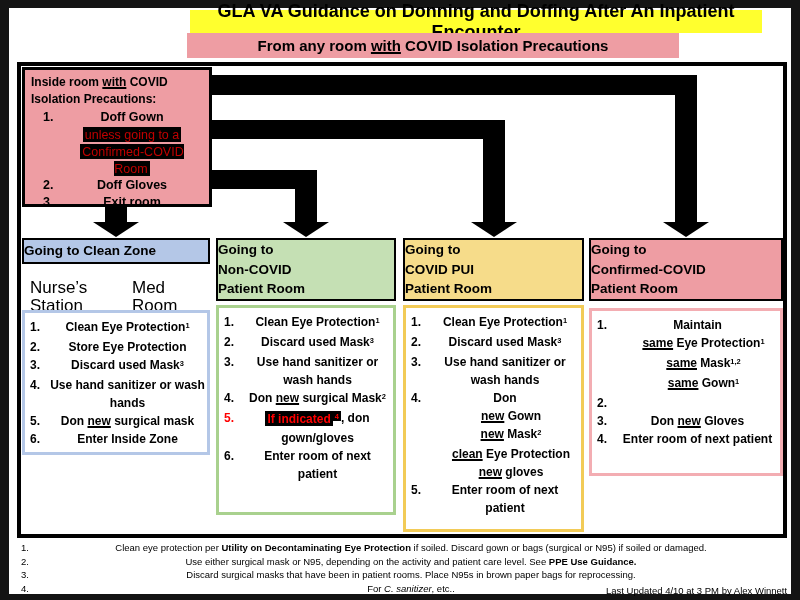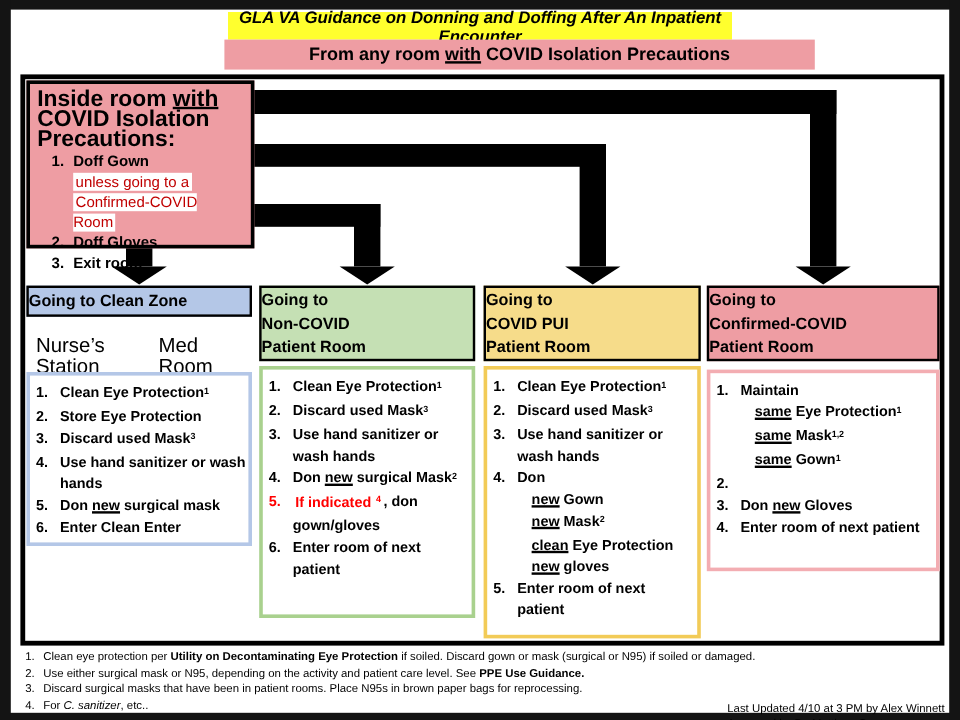--- a/index.html
+++ b/index.html
@@ -8,29 +8,29 @@
   #stage { position:relative; width:800px; height:600px; background:#fff; overflow:hidden; }
 
   .edgebar { position:absolute; background:#141414; }
   #edge-top    { left:0; top:0; width:800px; height:8px; }
   #edge-left   { left:0; top:0; width:9px; height:600px; }
   #edge-right  { left:791px; top:0; width:9px; height:600px; }
   #edge-bottom { left:0; top:594px; width:800px; height:6px; }
 
   .titlebox { position:absolute; display:flex; align-items:center; justify-content:center;
               font-weight:bold; color:#000; text-align:center; }
-  #title-main { left:190px; top:10px; width:420px; height:23px; font-size:14px;font-style:italic; }
+  #title-main { left:190px; top:10px; width:572px; height:23px; font-size:18px; }
   #title-sub  { left:187px; top:33px; width:492px; height:25px; font-size:15px; }
 
   #frame { position:absolute; left:17px; top:62px; width:770px; height:476px;
            border:4px solid #000; background:transparent; }
 
   #startbox { position:absolute; left:22px; top:67px; width:190px; height:140px;
               border:3px solid #000; padding:4px 6px 4px 6px; z-index:3; }
-  #startbox .sb-title { font-weight:bold; font-size:19px; line-height:17px; color:#000; }
+  #startbox .sb-title { font-weight:bold; font-size:12px; line-height:17px; color:#000; }
   #startbox .items { margin-left:12px; margin-top:1px; }
   #startbox .item { font-size:12.5px; line-height:17px; font-weight:bold; }
   #startbox .inum { width:18px; }
 
   .arrow-part { position:absolute; background:#000; z-index:2; }
   .arrow-head { position:absolute; width:0; height:0; z-index:2;
                 border-left:23px solid transparent; border-right:23px solid transparent;
                 border-top:15px solid #000; }
 
   .hdr { position:absolute; border:2px solid #000; font-weight:bold; color:#000;
@@ -48,28 +48,28 @@
   .list { position:absolute; background:#fff; border:3px solid; padding:5px 2px 5px 5px;
           font-size:12px; font-weight:bold; color:#000; z-index:3; }
   #list-1 { left:22px;  top:310px; width:188px; height:145px; }
   #list-2 { left:216px; top:305px; width:180px; height:210px; }
   #list-3 { left:403px; top:305px; width:181px; height:227px; }
   #list-4 { left:589px; top:308px; width:194px; height:168px; }
   .list .item { line-height:18px; }
 
   .item { display:flex; }
   .inum { flex:none; width:20px; }
-  .itext { flex:1; }
+  .itext { flex:1;text-align:center; }
   .subline { display:block; }
 
   .u   { text-decoration:underline; text-decoration-thickness:1.5px; }
   .sup { font-size:0.62em; position:relative; top:-0.42em; }
   .red { color:#FF0000; }
   .mar { color:#C00000; }
-  .hl  { background:#ffffff; padding:0.5px 2px; }
+  .hl  { background:#000000; padding:0.5px 2px; }
   .nb  { font-weight:normal; }
   .b   { font-weight:bold; }
   .i   { font-style:italic; }
 
   #notes { position:absolute; left:14px; top:541px; width:772px; font-size:9.5px;
            color:#000; }
   #notes .item { line-height:13.5px; font-weight:normal; }
   #notes .inum { width:22px; padding-left:7px; }
 
   #credits { position:absolute; left:606px; top:584px; font-size:9.5px; line-height:13px;
@@ -169,21 +169,21 @@
       <div class="item">
         <span class="inum">4.</span>
         <div class="itext"><span><span>Use hand sanitizer or wash hands</span></span></div>
       </div>
       <div class="item">
         <span class="inum">5.</span>
         <div class="itext"><span><span>Don </span><span class="u">new</span><span> surgical mask</span></span></div>
       </div>
       <div class="item">
         <span class="inum">6.</span>
-        <div class="itext"><span><span>Enter Clean Enter</span></span></div>
+        <div class="itext"><span><span>Enter Inside Zone</span></span></div>
       </div>
     </div>
   <div id="list-2" class="list" style="border-color: rgb(169, 209, 142);">
       <div class="item">
         <span class="inum">1.</span>
         <div class="itext"><span><span>Clean Eye Protection</span><span class="sup">1</span></span></div>
       </div>
       <div class="item">
         <span class="inum">2.</span>
         <div class="itext"><span><span>Discard used Mask</span><span class="sup">3</span></span></div>
@@ -241,21 +241,21 @@
       </div>
       <div class="item">
         <span class="inum">4.</span>
         <div class="itext"><span><span>Enter room of next patient</span></span></div>
       </div>
     </div>
 
   <div id="notes">
       <div class="item">
         <span class="inum">1.</span>
-        <div class="itext"><span><span>Clean eye protection per </span><span class="b">Utility on Decontaminating Eye Protection</span><span> if soiled. Discard gown or mask (surgical or N95) if soiled or damaged.</span></span></div>
+        <div class="itext"><span><span>Clean eye protection per </span><span class="b">Utility on Decontaminating Eye Protection</span><span> if soiled. Discard gown or bags (surgical or N95) if soiled or damaged.</span></span></div>
       </div>
       <div class="item">
         <span class="inum">2.</span>
         <div class="itext"><span><span>Use either surgical mask or N95, depending on the activity and patient care level. See </span><span class="b">PPE Use Guidance.</span></span></div>
       </div>
       <div class="item">
         <span class="inum">3.</span>
         <div class="itext"><span><span>Discard surgical masks that have been in patient rooms. Place N95s in brown paper bags for reprocessing.</span></span></div>
       </div>
       <div class="item">

